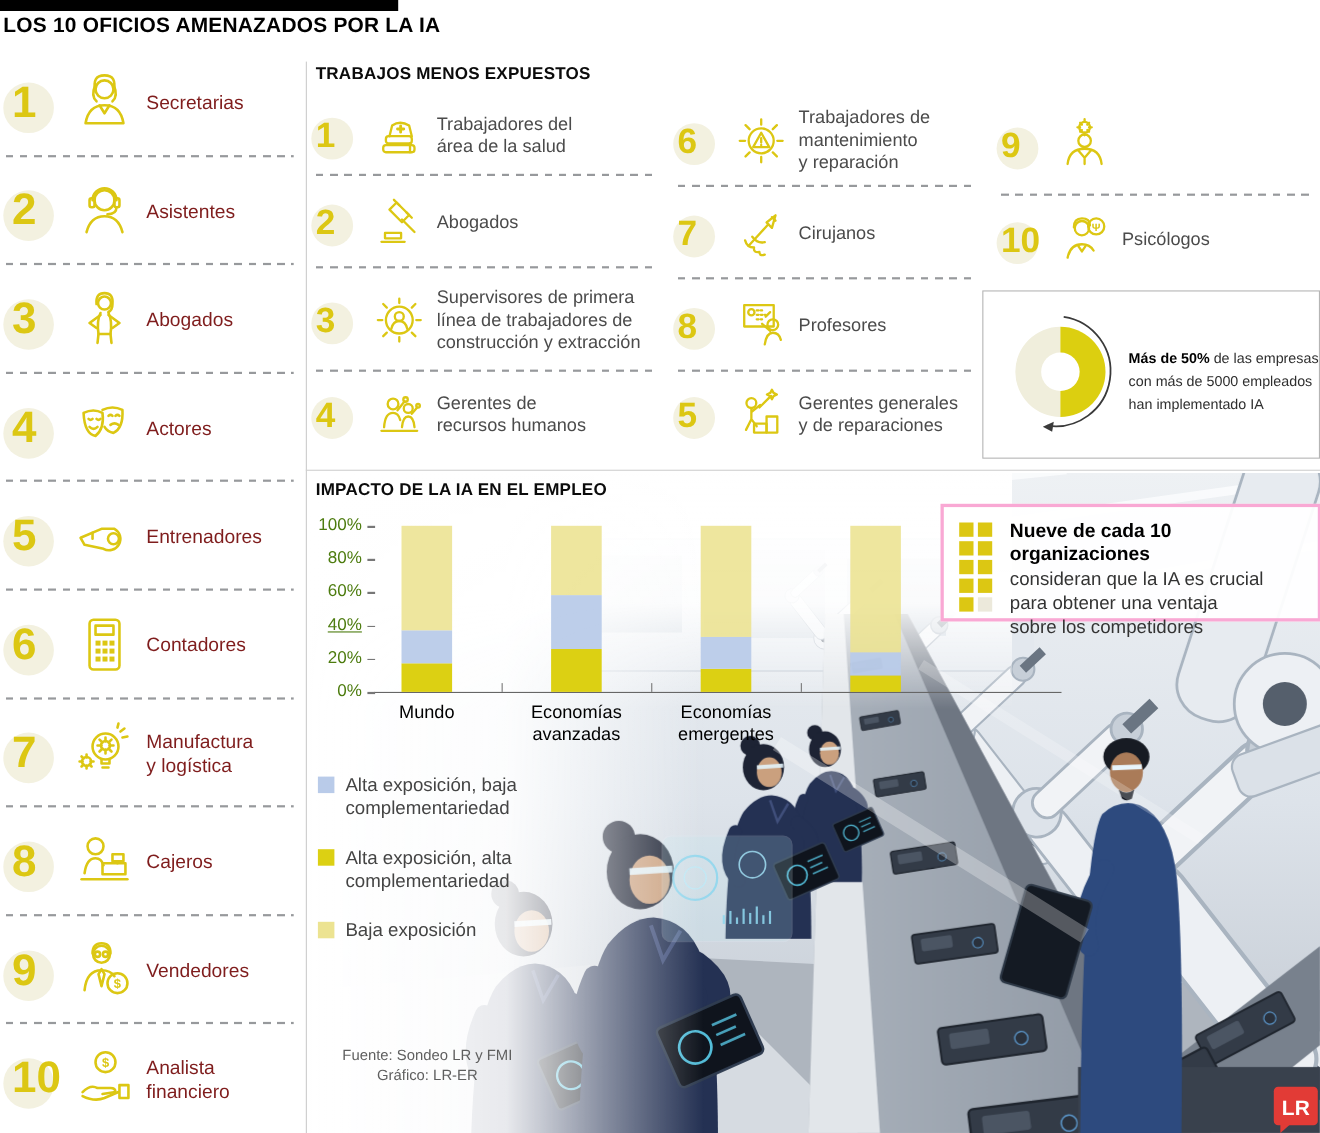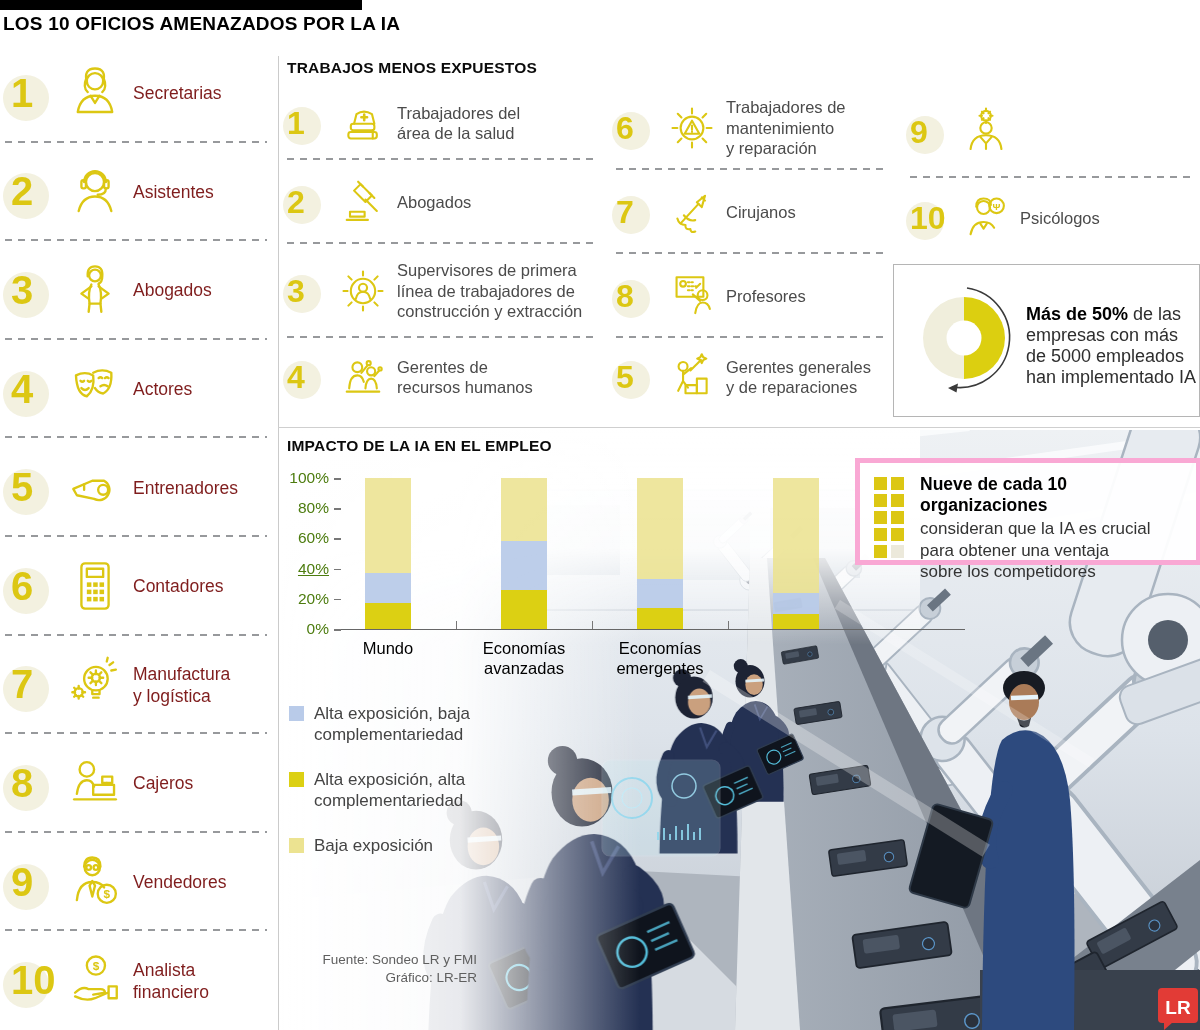--- a/index.html
+++ b/index.html
@@ -35,45 +35,45 @@
   .mnum::before{content:"";position:absolute;width:38px;height:38px;border-radius:50%;background:#f3f1e0;
      left:-4px;top:2px;z-index:0;}
   .mnum span{position:relative;z-index:1;}
   .micon{width:60px;display:flex;justify-content:center;}
   .micon svg{width:52px;height:52px;}
   .mlabel{font-size:16.5px;color:#4b4b4b;white-space:pre-line;line-height:20.5px;margin-left:4px;}
   
   .statbox{left:893px;top:264px;width:307px;height:153px;background:#fff;border:1px solid #b5b5b5;
      box-sizing:border-box;display:flex;align-items:center;}
   .statbox svg{margin-left:14px;flex:0 0 auto;}
-  .stat-text{width:186px;margin-left:6px;font-size:18px;line-height:21px;color:#2e2e2e;margin-top:11px;}
+  .stat-text{width:186px;margin-left:6px;font-size:13px;line-height:21px;color:#2e2e2e;margin-top:11px;}
   .stat-text b{color:#000;}
   
   .chart-title{left:287px;top:437px;}
   #chart-layer{left:0;top:0;width:1200px;height:1030px;pointer-events:none;}
   .ylab{position:absolute;font-size:15.5px;color:#4d7c0f;text-align:right;width:46px;}
   .ytick{position:absolute;background:#777;}
   .axis{position:absolute;background:#666;}
   .seg{position:absolute;}
   .cat{position:absolute;font-size:16.5px;color:#000000;text-align:center;white-space:pre-line;line-height:20px;}
   
   #legend{left:289px;top:703px;width:210px;}
   .lg-entry{display:flex;margin-bottom:24px;}
   .lg-sw{width:15px;height:15px;flex:0 0 auto;margin-top:3px;}
   .lg-tx{font-size:17px;line-height:21px;color:#444;margin-left:10px;width:185px;}
   
   .callout{left:855px;top:458px;width:346px;height:107px;background:rgba(255,255,255,.94);
-     border:5px solid #f9a8d4;box-sizing:border-box;display:flex;padding:11px 14px;}
+     border:3px solid #f9a8d4;box-sizing:border-box;display:flex;padding:11px 14px;}
   #pictogram{display:grid;grid-template-rows:repeat(5,13px);grid-auto-flow:column;grid-auto-columns:13px;
      gap:4px;margin-right:16px;margin-top:3px;flex:0 0 auto;}
   .pc{width:13px;height:13px;}
   .callout-bold{font-size:17.5px;font-weight:800;color:#000;}
   .callout-rest{font-size:17px;line-height:21.5px;color:#333;white-space:pre-line;margin-top:2px;}
   
-  .source{left:300px;top:951px;width:177px;text-align:right;font-size:13.5px;line-height:17.5px;color:#5f5f5f;}
+  .source{left:300px;top:951px;width:177px;text-align:center;font-size:13.5px;line-height:17.5px;color:#5f5f5f;}
   .lr-logo{left:1156px;top:986px;width:44px;height:44px;}
   .lr-logo text{font-family:"Liberation Sans",sans-serif;}
   #photo{position:absolute;left:280px;top:430px;}
 </style>
 </head>
 <body>
 
 <div class="canvas">
 
   <svg id="photo" width="920" height="600" viewBox="0 0 920 600">

